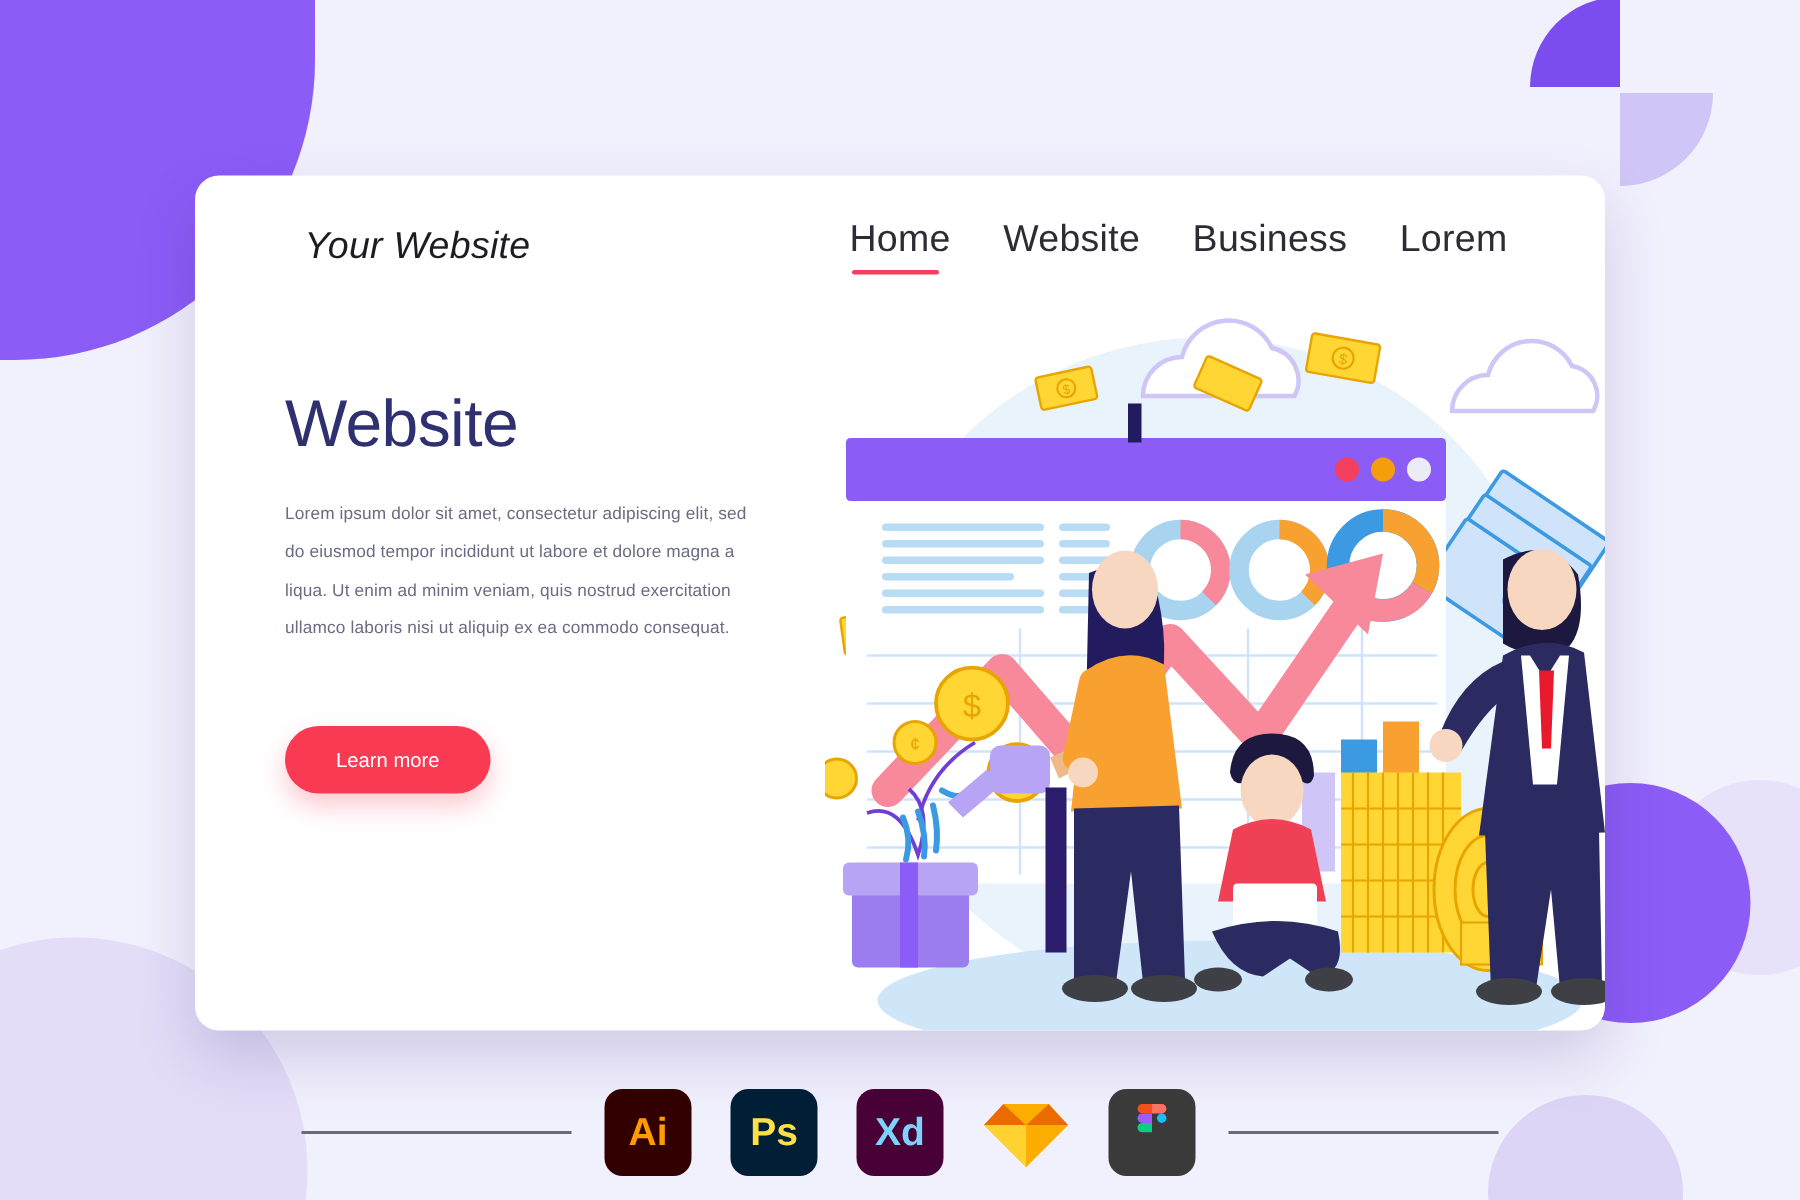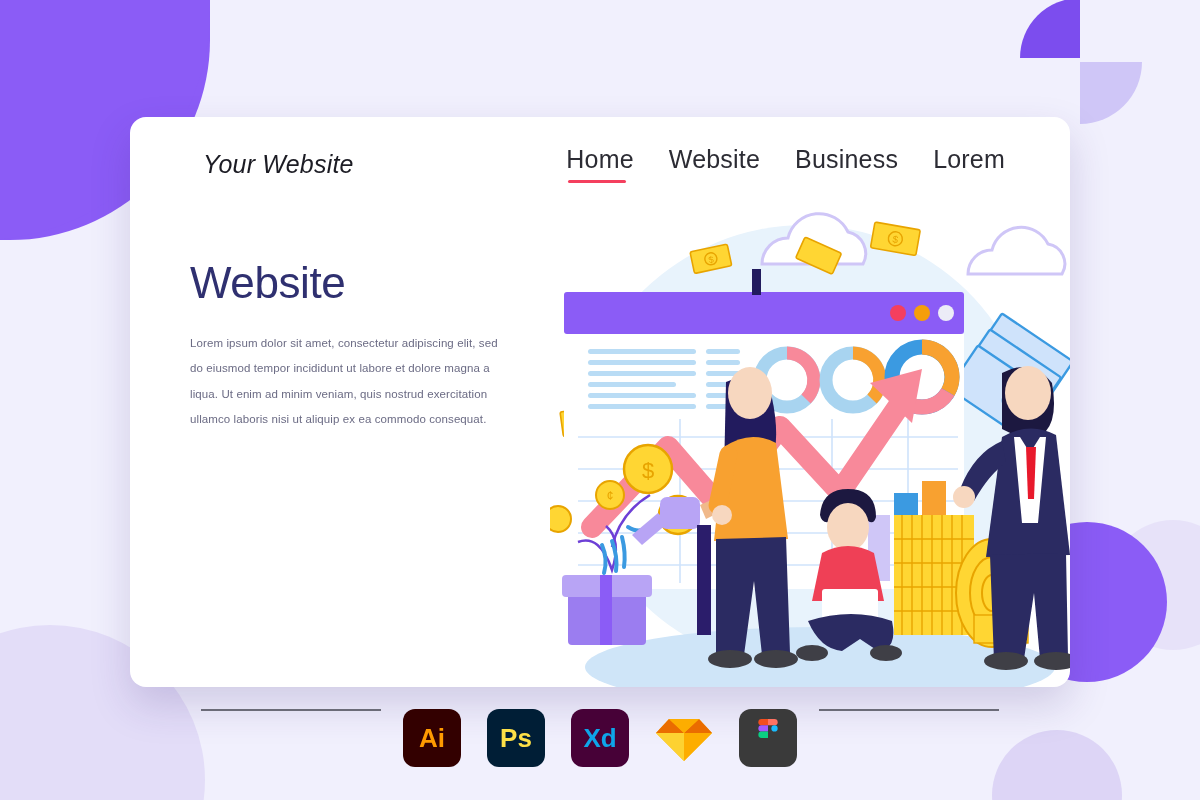--- a/index.html
+++ b/index.html
@@ -179,21 +179,21 @@
     width: 520px; height: 490px;
   }
   .illo-svg { display: block; width: 100%; height: 100%; }
 
   
   .tools {
     position: absolute;
     left: 0; bottom: 0;
     width: 100%; height: 91px;
     display: flex;
-    align-items: flex-start;
+    align-items: center;
     justify-content: center;
     gap: 22px;
   }
   .rule {
     width: 180px; height: 2px;
     background: #6b6b78;
     flex: none;
   }
   .tool-row { display: flex; align-items: center; gap: 26px; }
   .tool {
@@ -202,21 +202,21 @@
     display: flex;
     align-items: center;
     justify-content: center;
     font-size: 26px;
     font-weight: bold;
     cursor: pointer;
     flex: none;
   }
   .tool-ai { background: #330000; color: #ff9a00; }
   .tool-ps { background: #001e36; color: #fde047; }
-  .tool-xd { background: #470137; color: #0ea5e9; }
+  .tool-xd { background: #470137; color: #7dd3fc; }
   .tool-fg { background: #3a3a3a; }
   .tool-sk { background: transparent; }
   .tool svg { display: block; }
 </style>
 </head>
 <body>
 
 <div class="bg-layer">
   <div class="blob-topleft"></div>
   <div class="quarter-tr-dark"></div>
@@ -237,20 +237,21 @@
       <div class="nav-item">Business</div>
       <div class="nav-item">Lorem</div>
     </nav>
   </div>
 
   <div class="hero-copy">
     <h1 class="hero-title">
       <span>Website</span>
     </h1>
     <p class="hero-para">Lorem ipsum dolor sit amet, consectetur adipiscing elit, sed do eiusmod tempor incididunt ut labore et dolore magna a liqua. Ut enim ad minim veniam, quis nostrud exercitation ullamco laboris nisi ut aliquip ex ea commodo consequat.</p>
+    <button class="cta">Learn more</button>
   </div>
 
   <div class="illustration">
     <svg class="illo-svg" viewBox="0 0 520 490" xmlns="http://www.w3.org/2000/svg">
 
       <g>
         <ellipse cx="255" cy="250" rx="228" ry="222" fill="#e8f3fc"></ellipse>
         <ellipse cx="270" cy="470" rx="235" ry="40" fill="#cfe5f8"></ellipse>
       </g>
 

